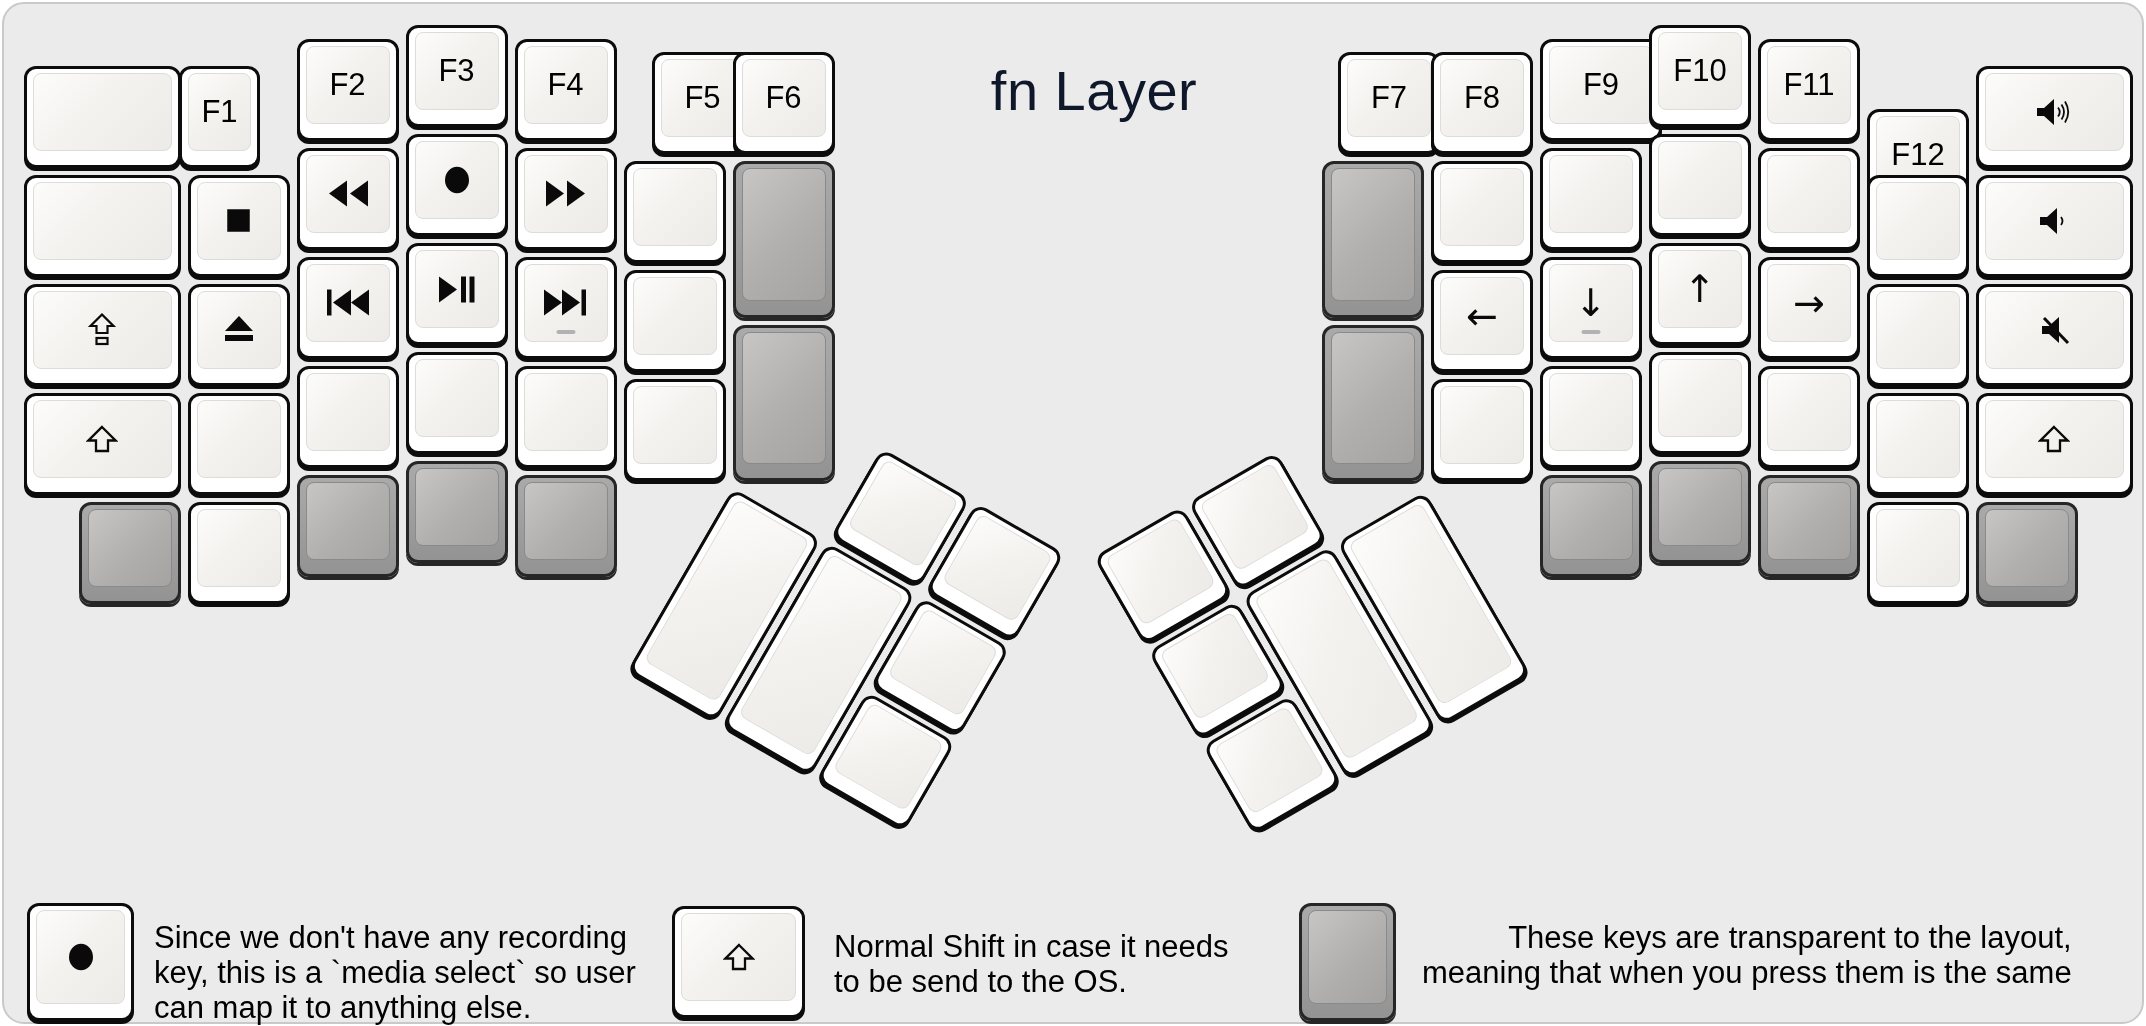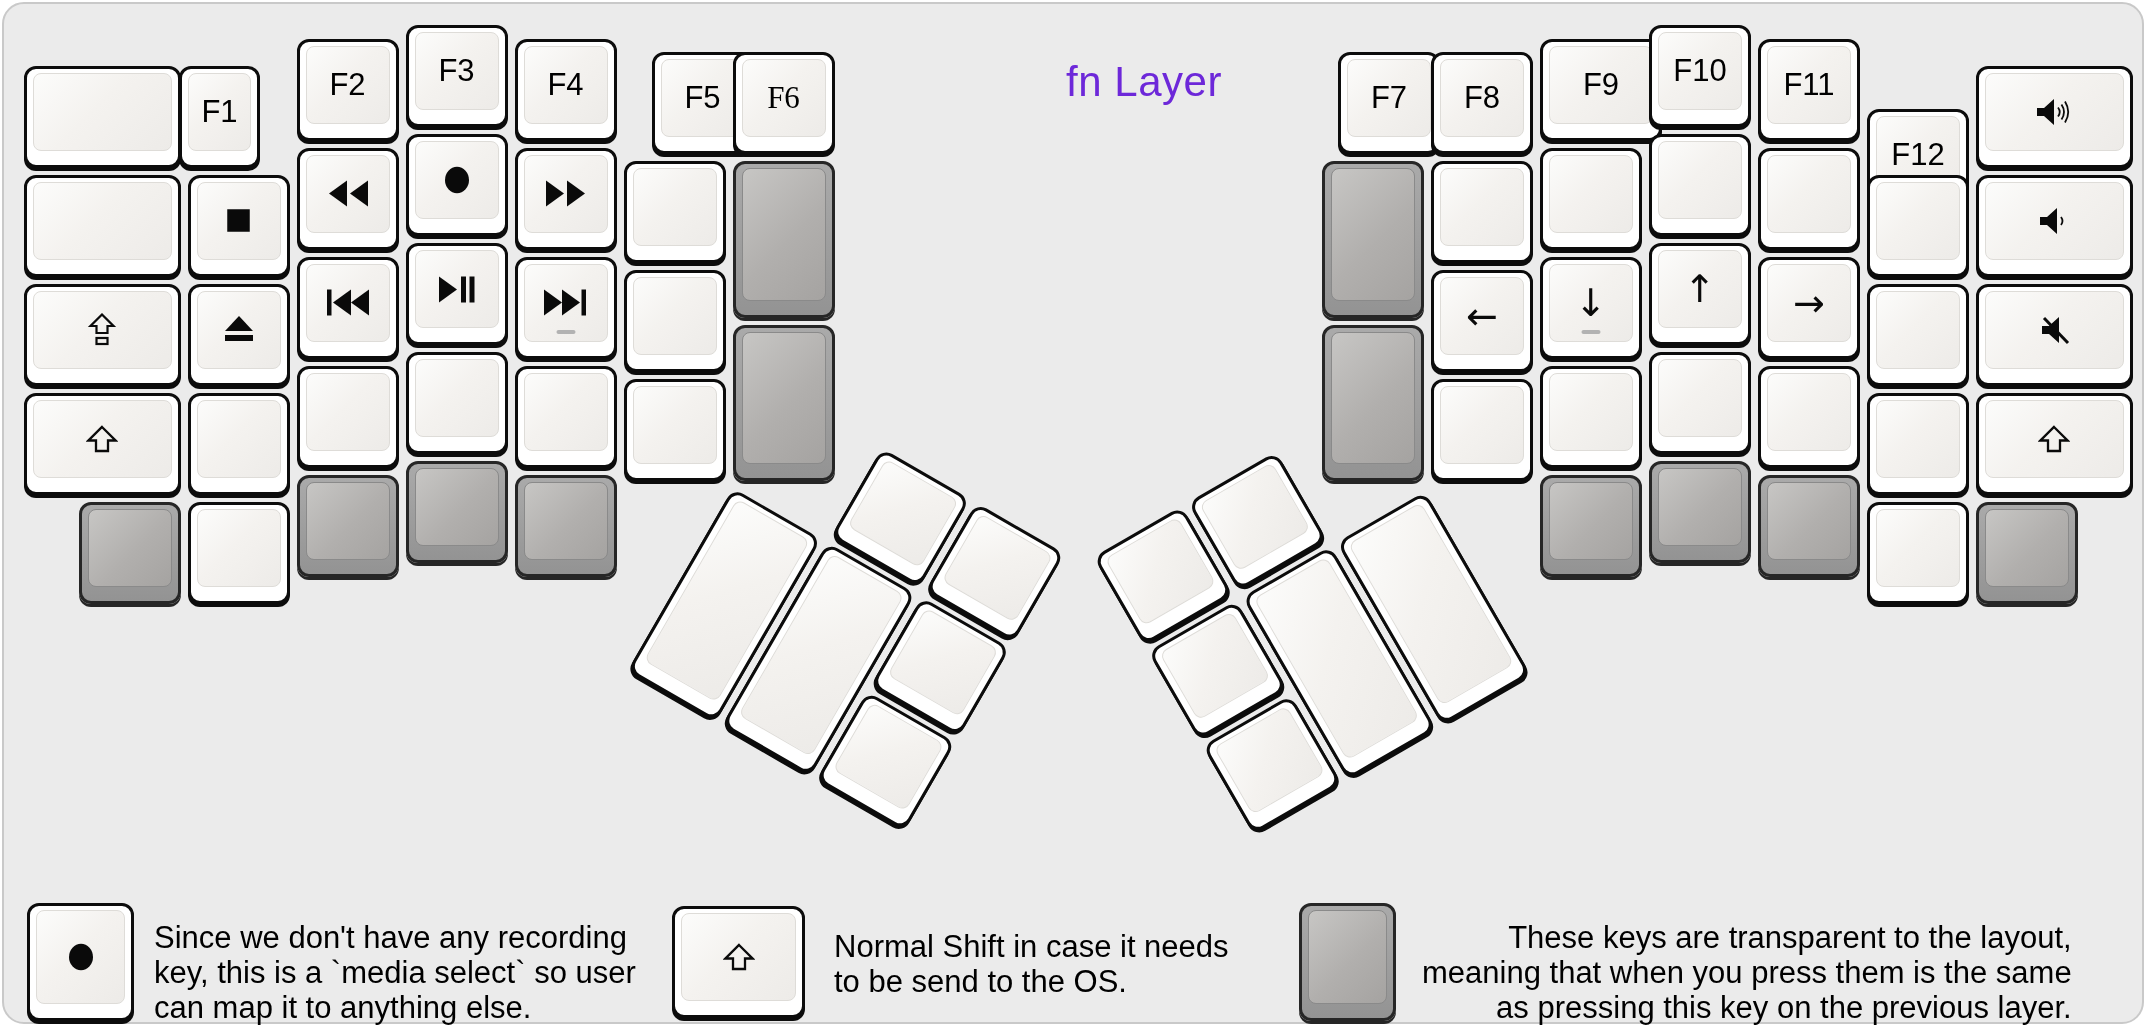--- a/index.html
+++ b/index.html
@@ -5,22 +5,22 @@
   html,body{margin:0;padding:0;}
   body{
     width:2146px;height:1026px;position:relative;background:#ffffff;
     font-family:"Liberation Sans",sans-serif;overflow:hidden;
   }
   .frame{
     position:absolute;left:2px;top:2px;right:2px;bottom:2px;
     background:#ebebeb;border:2px solid #c9c9c9;border-radius:22px;
   }
   .title{
-    position:absolute;left:940px;top:54px;width:400px;text-align:center;
-    font-size:42px;color:#6d28d9;letter-spacing:0.5px;
+    position:absolute;left:890px;top:54px;width:400px;text-align:center;
+    font-size:56px;color:#0f172a;letter-spacing:0.5px;
   }
   .half{position:absolute;}
   .key{
     position:absolute;background:#ffffff;border:3px solid #0c0c0c;
     border-radius:12px;box-shadow:0 3px 0 #0c0c0c;box-sizing:border-box;
   }
   .key .cap{
     position:absolute;left:6px;right:6px;top:4px;bottom:14px;
     border-radius:8px;border:1px solid #dedcd8;
     background:linear-gradient(135deg,#fcfcfb 0%,#f4f2ef 45%,#edebe8 100%);
@@ -201,21 +201,21 @@
       </div>
       <div class="key" style="left: 599.5px; top: 136.25px; width: 102px; height: 102px;">
         <div class="cap"></div>
       </div>
       <div class="key" style="left: 599.5px; top: 245.25px; width: 102px; height: 102px;">
         <div class="cap"></div>
       </div>
       <div class="key" style="left: 599.5px; top: 354.25px; width: 102px; height: 102px;">
         <div class="cap"></div>
       </div>
-      <div class="key" style="left: 708.5px; top: 27.25px; width: 102px; height: 102px; font-family: Liberation Serif, serif;">
+      <div class="key" style="left: 708.5px; top: 27.25px; width: 102px; height: 102px;">
         <div class="cap">
           <span class="klabel">F6</span>
         </div>
       </div>
       <div class="key gray" style="left: 708.5px; top: 136.25px; width: 102px; height: 156.5px;">
         <div class="cap"></div>
       </div>
       <div class="key gray" style="left: 708.5px; top: 299.75px; width: 102px; height: 156.5px;">
         <div class="cap"></div>
       </div>
@@ -460,15 +460,14 @@
     <div>Normal Shift in case it needs</div>
     <div>to be send to the OS.</div>
   </div>
 
   <div class="legend-item-key key gray" style="left:1295px;top:899px;width:97px;height:118px;">
     <div class="cap"></div>
   </div>
   <div class="legend-text" style="left:1418px;top:916px;text-align:right;">
     <div>These keys are transparent to the layout,</div>
     <div>meaning that when you press them is the same</div>
-    <div>as pressing this key on the previous layer.</div>
   </div>
 </div>
 
 </body></html>

